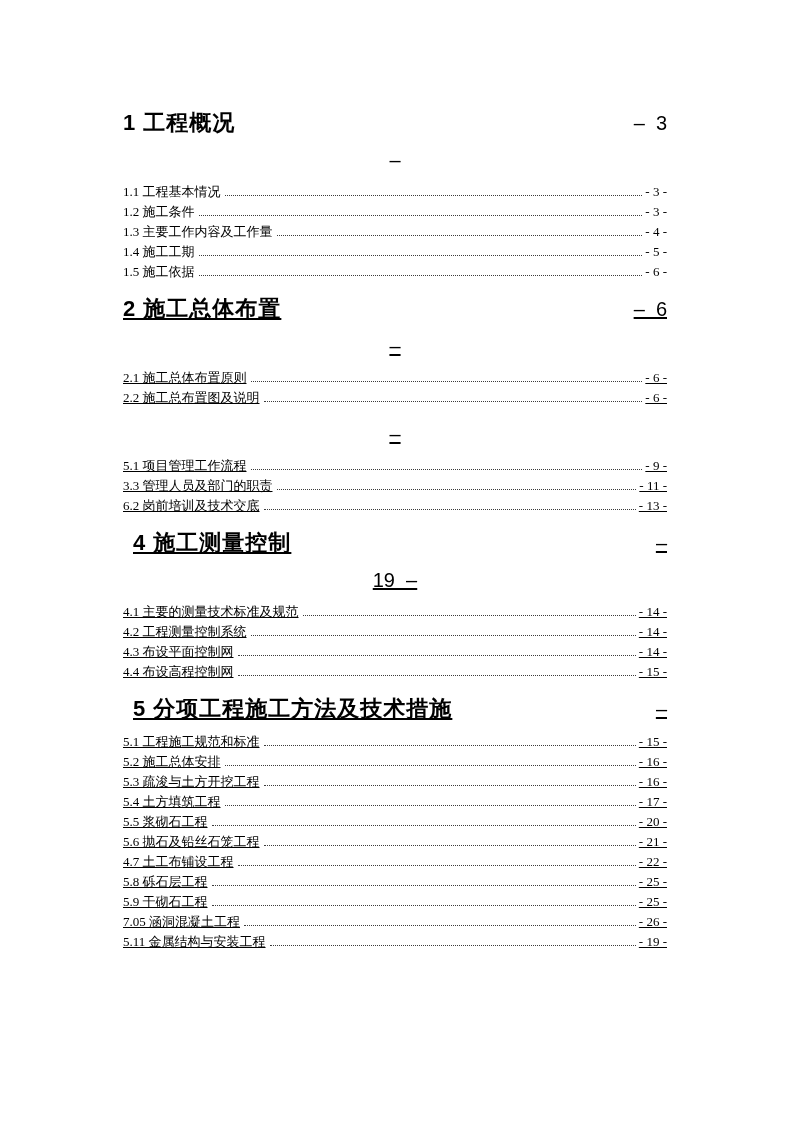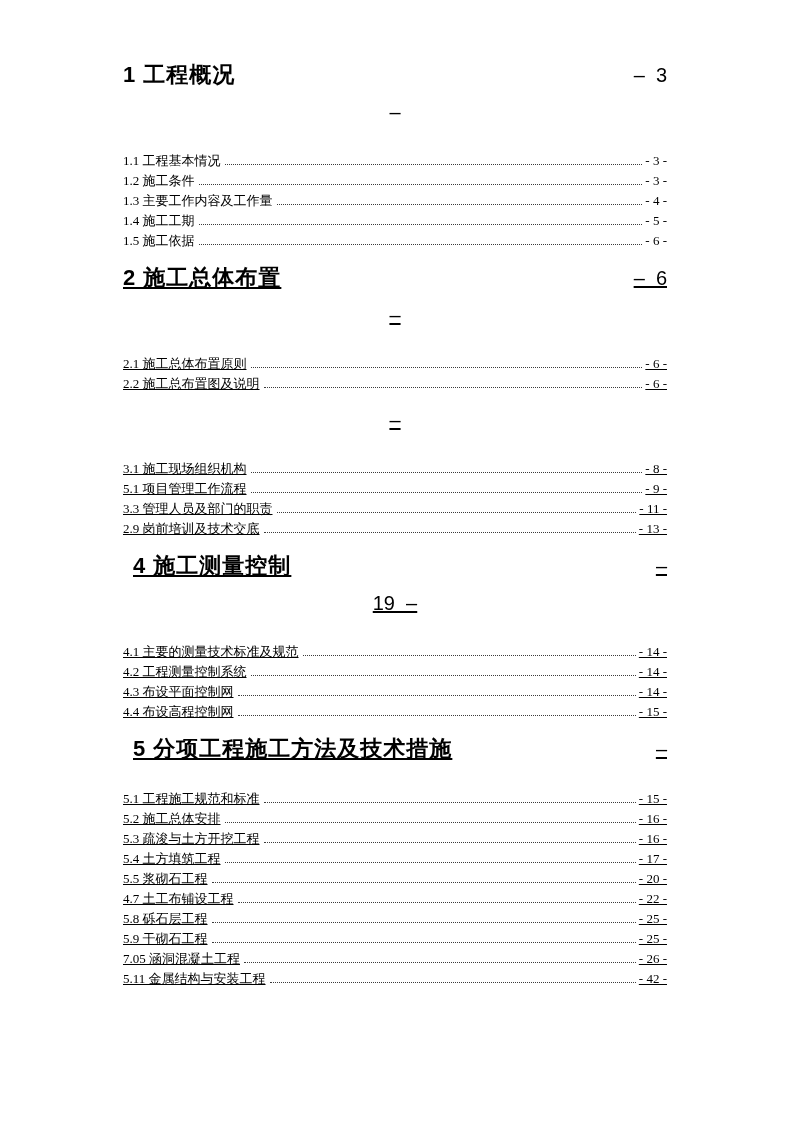--- a/index.html
+++ b/index.html
@@ -10,21 +10,21 @@
     font-family: "Liberation Serif", serif;
     overflow: hidden;
   }
   .page {
     position: relative;
     width: 794px; height: 1123px;
     background: #ffffff;
   }
   .content {
     box-sizing: border-box;
-    padding-top: 60px;
+    padding-top: 108px;
     margin-left: 123px;
     margin-right: 127px;
   }
   .toc-section + .toc-section { margin-top: 14px; text-decoration: underline; }
   .heading {
     display: flex;
     justify-content: space-between;
     align-items: baseline;
     height: 30px;
     line-height: 30px;
@@ -43,21 +43,21 @@
   }
   .wrap-line {
     margin-top: 8px;
     height: 28px;
     line-height: 28px;
     text-align: center;
     font-family: "Liberation Sans", sans-serif;
     font-size: 20px;
     white-space: pre;
   }
-  .entries { margin-top: 23px; }
+  .entries { margin-top: 6px; }
   .entry {
     display: flex;
     align-items: flex-end;
     height: 20px;
     font-family: "Liberation Serif", serif;
     font-size: 13px;
     line-height: 16px;
   }
   .e-label { white-space: pre; }
   .leader {
@@ -126,36 +126,31 @@
           <span class="leader"></span>
           <span class="e-page">- 6 -</span>
         </div>
       </div>
     </section>
 
     <section class="toc-section">
       <div class="wrap-line">–</div>
       <div class="entries">
         <div class="entry">
-          <span class="e-label">3.1 施工现场组织机构</span>
-          <span class="leader"></span>
-          <span class="e-page">- 8 -</span>
-        </div>
-        <div class="entry">
           <span class="e-label">5.1 项目管理工作流程</span>
           <span class="leader"></span>
           <span class="e-page">- 9 -</span>
         </div>
         <div class="entry">
           <span class="e-label">3.3 管理人员及部门的职责</span>
           <span class="leader"></span>
           <span class="e-page">- 11 -</span>
         </div>
         <div class="entry">
-          <span class="e-label">2.9 岗前培训及技术交底</span>
+          <span class="e-label">6.2 岗前培训及技术交底</span>
           <span class="leader"></span>
           <span class="e-page">- 13 -</span>
         </div>
       </div>
     </section>
 
     <section class="toc-section">
       <div class="heading indent">
         <span class="h-title">4 施工测量控制</span>
         <span class="h-page">–</span>
@@ -210,20 +205,25 @@
           <span class="e-label">5.4 土方填筑工程</span>
           <span class="leader"></span>
           <span class="e-page">- 17 -</span>
         </div>
         <div class="entry">
           <span class="e-label">5.5 浆砌石工程</span>
           <span class="leader"></span>
           <span class="e-page">- 20 -</span>
         </div>
         <div class="entry">
+          <span class="e-label">5.6 抛石及铅丝石笼工程</span>
+          <span class="leader"></span>
+          <span class="e-page">- 21 -</span>
+        </div>
+        <div class="entry">
           <span class="e-label">4.7 土工布铺设工程</span>
           <span class="leader"></span>
           <span class="e-page">- 22 -</span>
         </div>
         <div class="entry">
           <span class="e-label">5.8 砾石层工程</span>
           <span class="leader"></span>
           <span class="e-page">- 25 -</span>
         </div>
         <div class="entry">
@@ -232,19 +232,19 @@
           <span class="e-page">- 25 -</span>
         </div>
         <div class="entry">
           <span class="e-label">7.05 涵洞混凝土工程</span>
           <span class="leader"></span>
           <span class="e-page">- 26 -</span>
         </div>
         <div class="entry">
           <span class="e-label">5.11 金属结构与安装工程</span>
           <span class="leader"></span>
-          <span class="e-page">- 42 -</span>
+          <span class="e-page">- 19 -</span>
         </div>
       </div>
     </section>
 
   </div>
 </div>
 
 </body></html>

